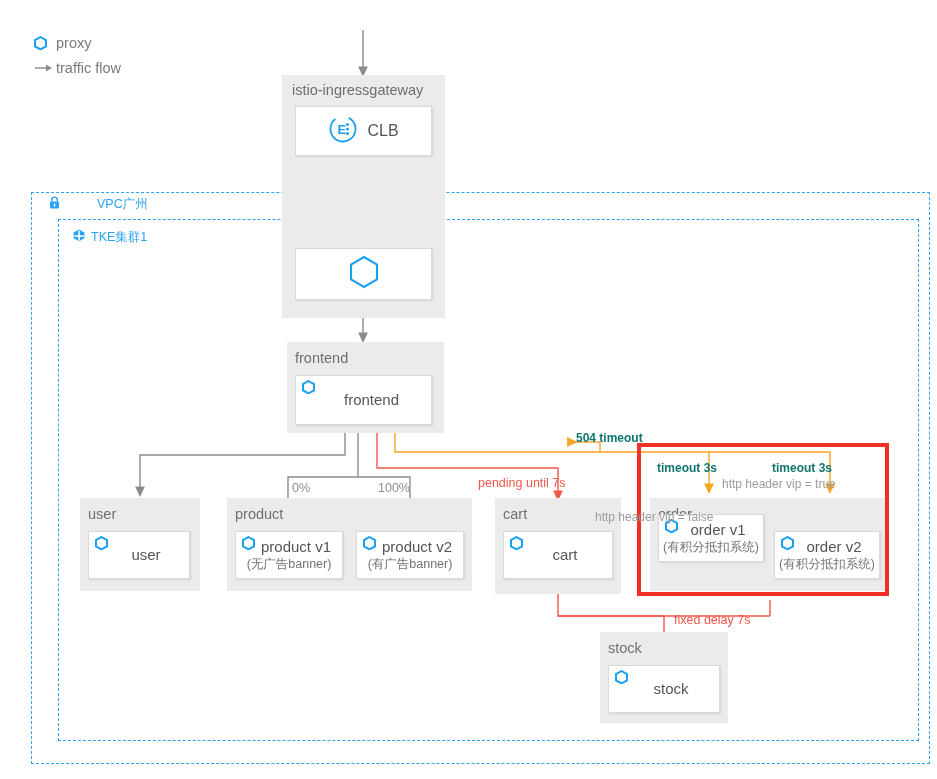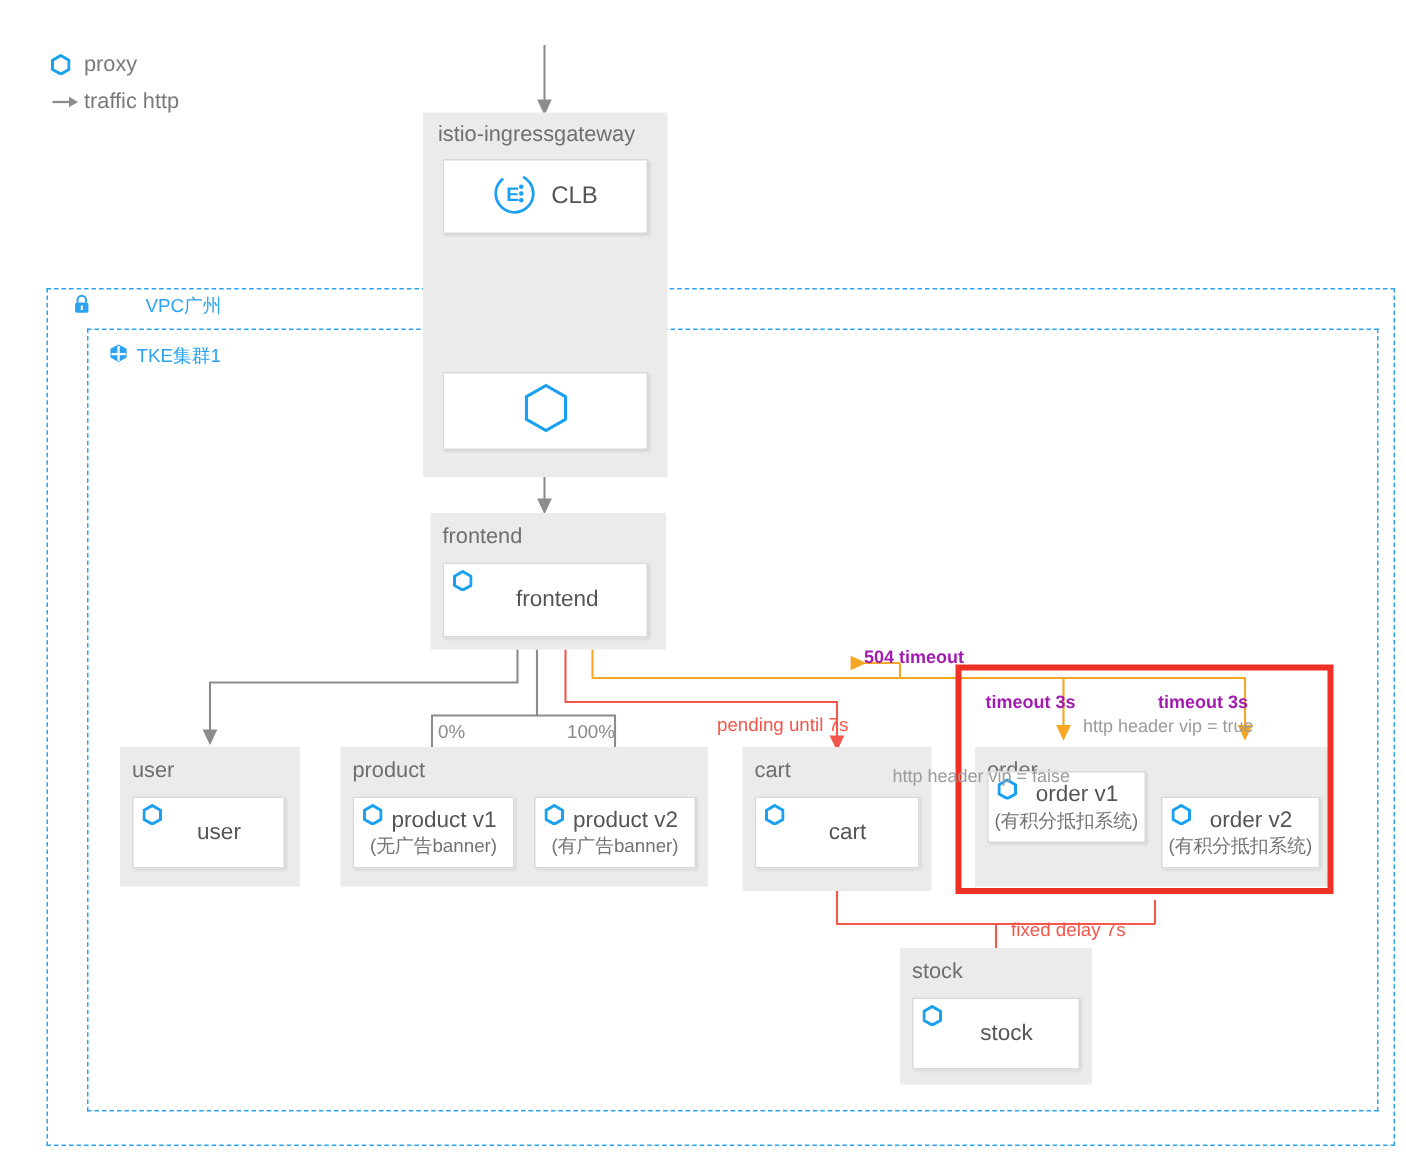--- a/index.html
+++ b/index.html
@@ -42,21 +42,21 @@
   .proxy-badge{position:absolute;left:6px;top:4px;}
 
   
   .clb-inner{display:flex;align-items:center;gap:9px;}
   .clb-text{font-size:16px;color:#555;}
 
   
   .elabel{position:absolute;white-space:nowrap;background:transparent;}
   .elabel.gray{font-size:12.5px;color:#8c8c8c;}
   .elabel.red{font-size:12.5px;color:#f2574c;}
-  .elabel.orange{font-size:12px;color:#a21caf;font-weight:bold;}
+  .elabel.orange{font-size:12px;color:#0f766e;font-weight:bold;}
   .elabel.graydim{font-size:12px;color:#9b9b9b;}
 
   
   .redbox{position:absolute;left:637px;top:443px;width:252px;height:153px;
     border:4px solid #ee3124;box-sizing:border-box;background:transparent;}
 </style>
 </head>
 <body>
 
 <div id="diagram">
@@ -110,21 +110,21 @@
       </span>
       <span class="legend-label">proxy</span>
     </div>
     <div class="legend-row">
       <span class="legend-icon">
         <svg width="20" height="12" viewBox="0 0 20 12">
           <path d="M1,6 L13,6" stroke="#8c8c8c" stroke-width="1.5" fill="none"></path>
           <path d="M12,2.5 L18,6 L12,9.5 z" fill="#8c8c8c"></path>
         </svg>
       </span>
-      <span class="legend-label">traffic http</span>
+      <span class="legend-label">traffic flow</span>
     </div>
   </div>
 
   <div class="region vpc"></div>
   <div class="region tke"></div>
 
   <div class="region-label vpc-label">
     <span>
       <svg width="13" height="14" viewBox="0 0 14 15">
         <path d="M4,6 L4,4.2 A3,3 0 0 1 10,4.2 L10,6" fill="none" stroke="#2aa3f0" stroke-width="1.5"></path>

